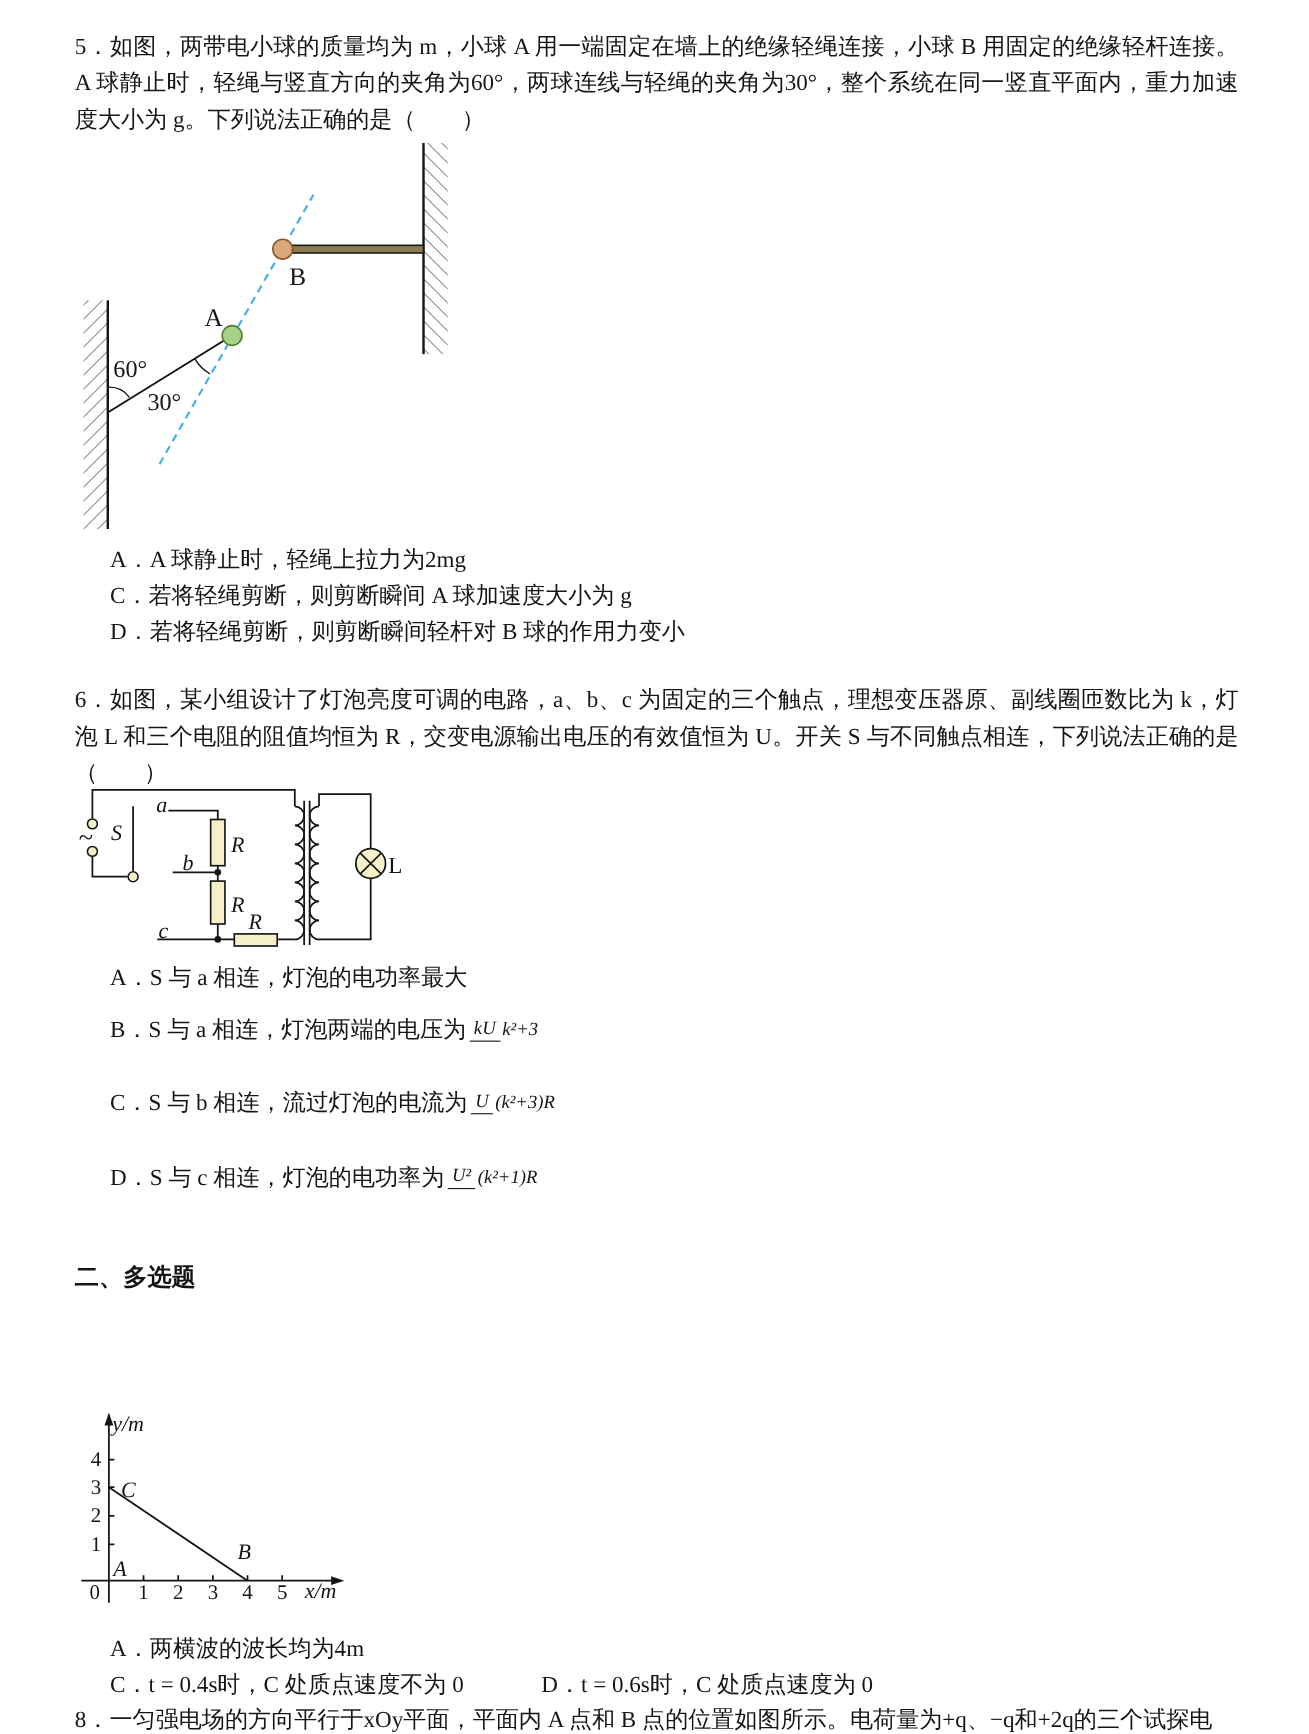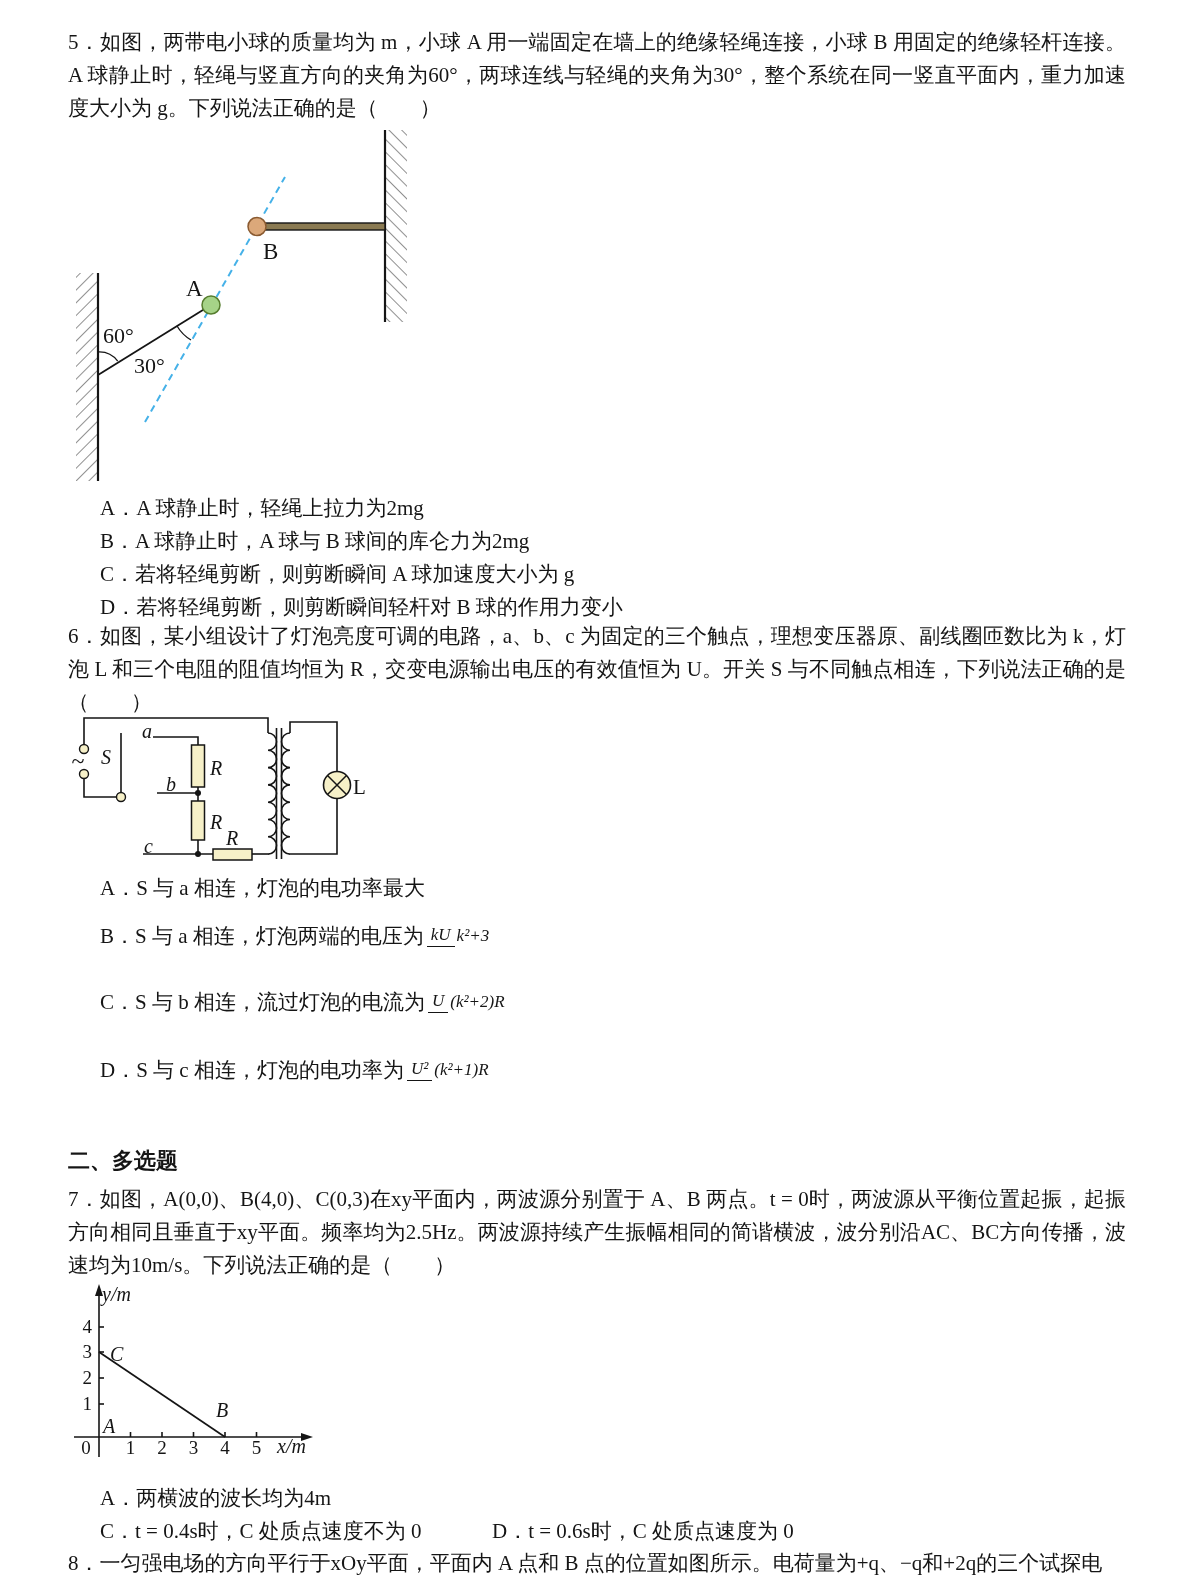--- a/index.html
+++ b/index.html
@@ -50,21 +50,20 @@
     <circle cx="141" cy="175" r="9" fill="#a6d388" stroke="#567d2e" stroke-width="1.5"></circle>
     <circle cx="187" cy="96.5" r="9" fill="#dba87a" stroke="#8a5a30" stroke-width="1.5"></circle>
     <text x="116" y="166" font-size="23">A</text>
     <text x="193" y="129" font-size="23">B</text>
     <text x="33" y="213" font-size="22">60°</text>
     <text x="64" y="243" font-size="22">30°</text>
   </svg>
 
   <div class="optstack" style="top:492px">
     <div>A．A 球静止时，轻绳上拉力为2mg</div>
-    <div>B．A 球静止时，A 球与 B 球间的库仑力为2mg</div>
     <div>C．若将轻绳剪断，则剪断瞬间 A 球加速度大小为 g</div>
     <div>D．若将轻绳剪断，则剪断瞬间轻杆对 B 球的作用力变小</div>
   </div>
 
   <p class="para" style="top:620px">6．如图，某小组设计了灯泡亮度可调的电路，a、b、c 为固定的三个触点，理想变压器原、副线圈匝数比为 k，灯泡 L 和三个电阻的阻值均恒为 R，交变电源输出电压的有效值恒为 U。开关 S 与不同触点相连，下列说法正确的是（　　）</p>
 
   <svg style="left:70px;top:708px" width="314" height="160" viewBox="0 0 314 160">
     <g stroke="#151515" stroke-width="1.6" fill="none">
       <path d="M14,36 V10 H198 V25"></path>
       <path d="M14,71 V89 H46"></path>
@@ -108,34 +107,33 @@
     <span>B．S 与 a 相连，灯泡两端的电压为</span>
       <span class="fr">
         <span class="nu">kU</span>
         <span class="de">k²+3</span>
       </span>
   </div>
   <div class="fracline" style="top:974px">
     <span>C．S 与 b 相连，流过灯泡的电流为</span>
       <span class="fr">
         <span class="nu">U</span>
-        <span class="de">(k²+2)R</span>
+        <span class="de">(k²+3)R</span>
       </span>
   </div>
   <div class="fracline" style="top:1042px">
     <span>D．S 与 c 相连，灯泡的电功率为</span>
       <span class="fr">
         <span class="nu">U²</span>
         <span class="de">(k²+1)R</span>
       </span>
   </div>
 
   <h2 class="sect" style="top:1146px">二、多选题</h2>
 
-  <p class="para" style="top:1183px">7．如图，A(0,0)、B(4,0)、C(0,3)在xy平面内，两波源分别置于 A、B 两点。t = 0时，两波源从平衡位置起振，起振方向相同且垂直于xy平面。频率均为2.5Hz。两波源持续产生振幅相同的简谐横波，波分别沿AC、BC方向传播，波速均为10m/s。下列说法正确的是（　　）</p>
 
   <svg style="left:70px;top:1283px" width="250" height="180" viewBox="0 0 250 180">
     <g stroke="#151515" stroke-width="1.6" fill="none">
       <line x1="29" y1="6" x2="29" y2="174"></line>
       <line x1="4" y1="154" x2="236" y2="154"></line>
       <line x1="60.5" y1="149" x2="60.5" y2="154"></line>
       <line x1="92" y1="149" x2="92" y2="154"></line>
       <line x1="123.5" y1="149" x2="123.5" y2="154"></line>
       <line x1="155" y1="149" x2="155" y2="154"></line>
       <line x1="186.5" y1="149" x2="186.5" y2="154"></line>

